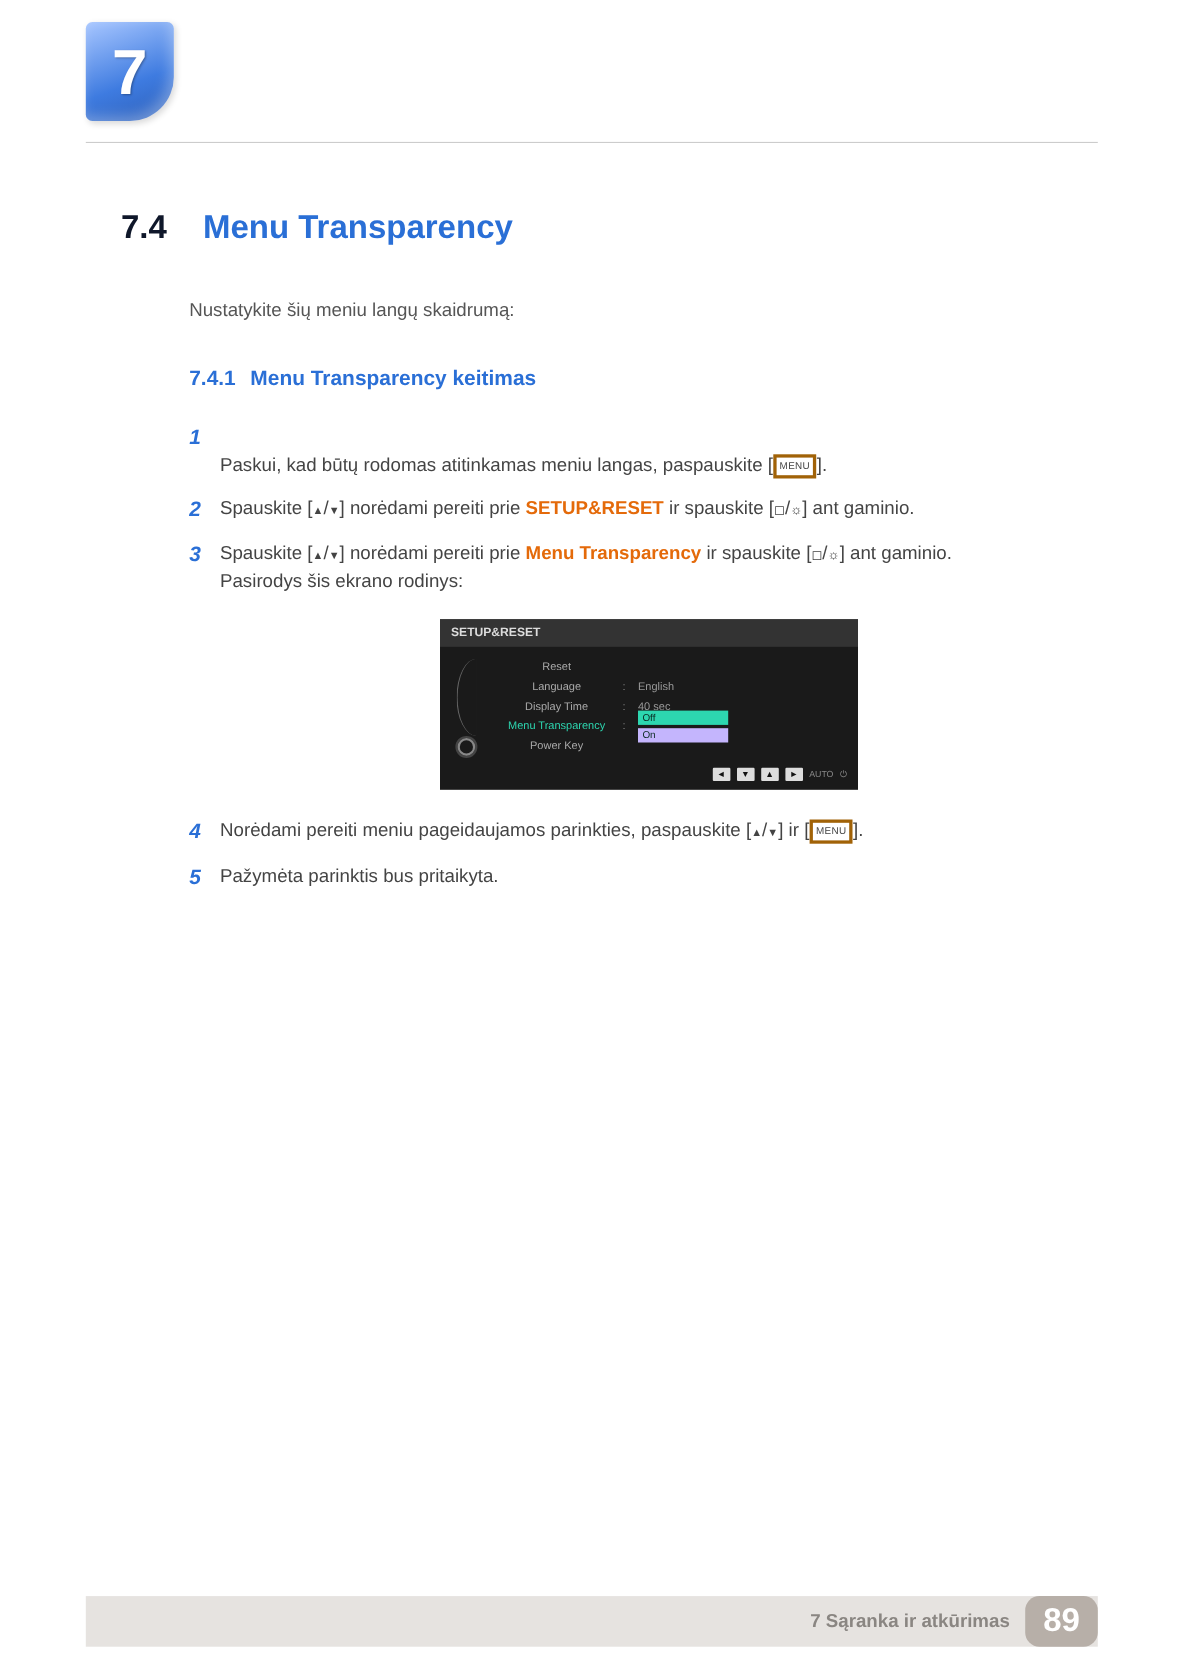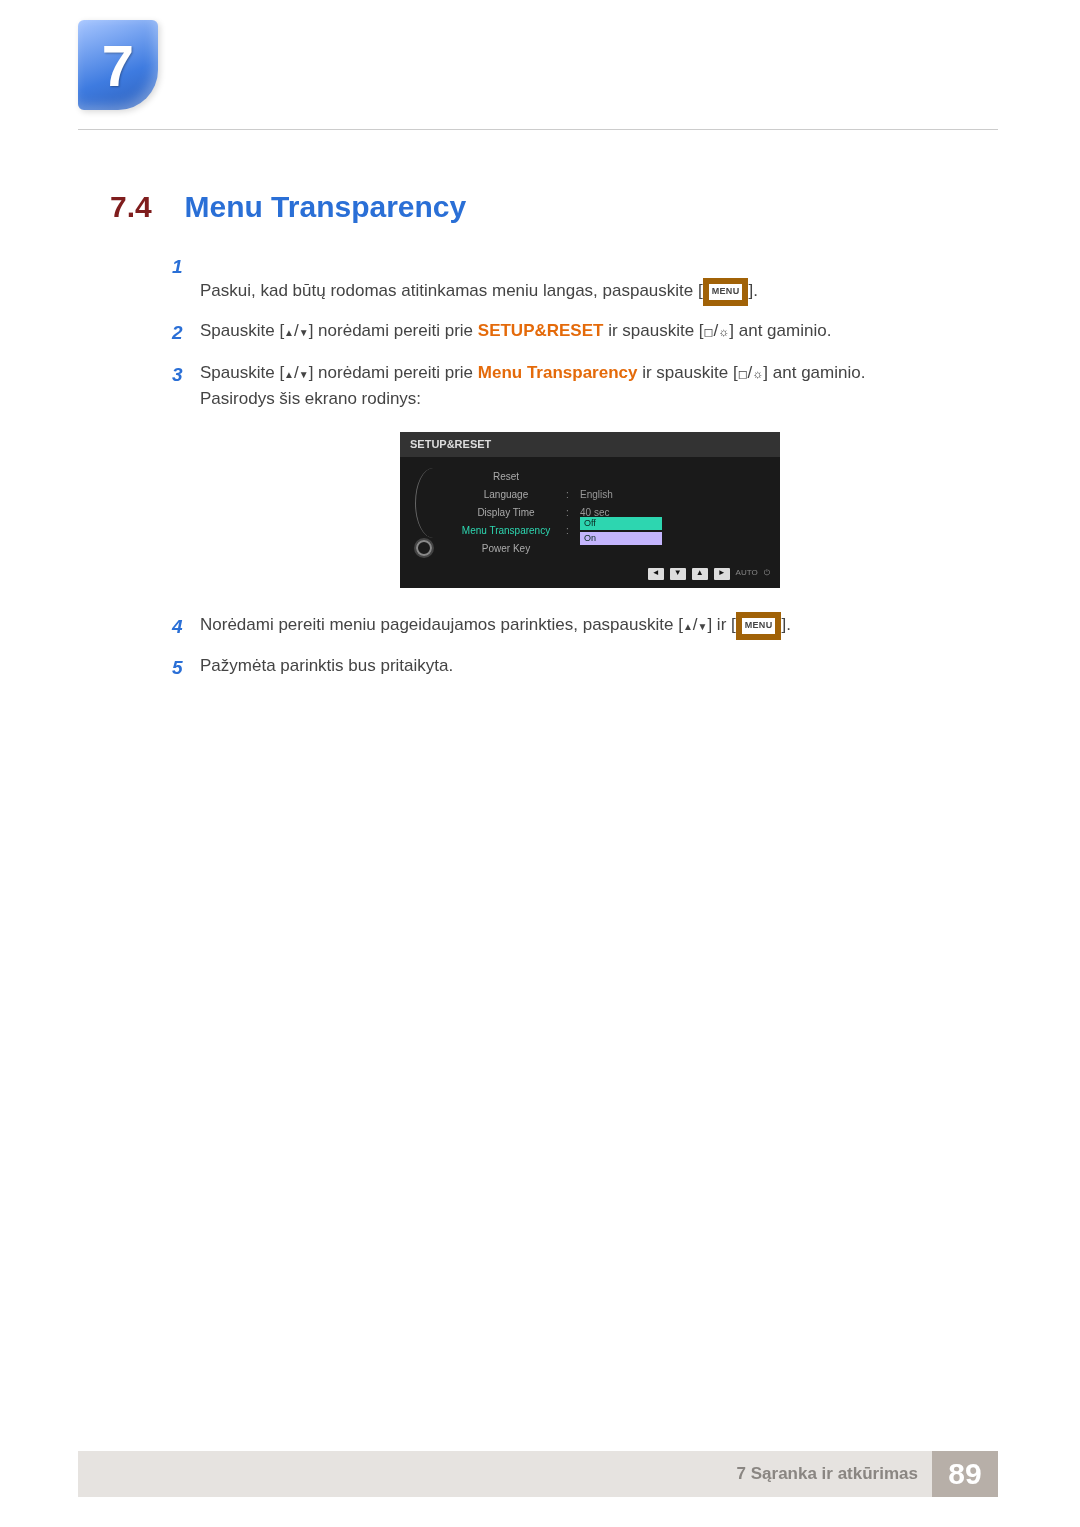--- a/index.html
+++ b/index.html
@@ -48,21 +48,21 @@
     color: #2a6fd6;
     font-weight: bold;
   }
   .content {
     position: absolute;
     left: 110px;
     top: 190px;
     width: 870px;
   }
   .sec-num {
-    color: #7f1d1d;
+    color: #0f172a;
     font-size: 30px;
     font-weight: bold;
     display:inline-block;
     width: 70px;
   }
   .sec-title {
     color: #2a6fd6;
     font-size: 30px;
     font-weight: bold;
   }
@@ -101,23 +101,23 @@
     color: #2a6fd6;
     font-style: italic;
     font-weight: bold;
     font-size: 19px;
     width: 28px;
     flex-shrink: 0;
   }
   .step-body { flex: 1; }
   .menu-key {
     display:inline-block;
-    border:6px solid #a16207;
+    border:3px solid #a16207;
     font-size:9px;
-    font-weight:bold;
+    font-weight:normal;
     padding:1px 3px;
     vertical-align: 2px;
     letter-spacing: 0.3px;
   }
   .orange-bold { color:#e46a0a; font-weight:bold; }
   .tri-up::before { content:"▲"; font-size:10px; }
   .tri-down::before { content:"▼"; font-size:10px; }
   .sq-ic::before { content:"◻"; font-size:12px; }
   .sun-ic::before { content:"☼"; font-size:12px; }
   
@@ -187,41 +187,46 @@
   .footer-text {
     color:#8a8682;
     font-size:17px;
     font-weight:bold;
     margin-right:14px;
     text-align:center;
   }
   .page-box {
     width:66px;height:46px;background:#b7afa8;color:#fff;
     display:flex;align-items:center;justify-content:center;
-    font-size:30px;font-weight:bold;
+    font-size:30px;font-weight:bold;border-radius:13px;
   }
 </style>
 </head>
 <body>
 
 <div class="header-wrap">
   <div class="chapter-badge">
     <div class="badge-shape">
       <div class="badge-number">7</div>
     </div>
   </div>
 </div>
 
 <div class="content">
   <div>
     <span class="sec-num">7.4</span>
     <span class="sec-title">Menu Transparency</span>
   </div>
 
-
+  <div class="intro-text">Nustatykite šių meniu langų skaidrumą:</div>
+
+  <div class="subsec">
+    <span class="subsec-num">7.4.1</span>&nbsp;&nbsp;
+    <span class="subsec-title">Menu Transparency keitimas</span>
+  </div>
 
   <div class="steps">
 
     <div class="step">
       <div class="step-n">1</div>
       <div class="step-body">
         <br>
         <span>Paskui, kad būtų rodomas atitinkamas meniu langas, paspauskite [</span><span class="menu-key">MENU</span><span>].</span>
       </div>
     </div>

